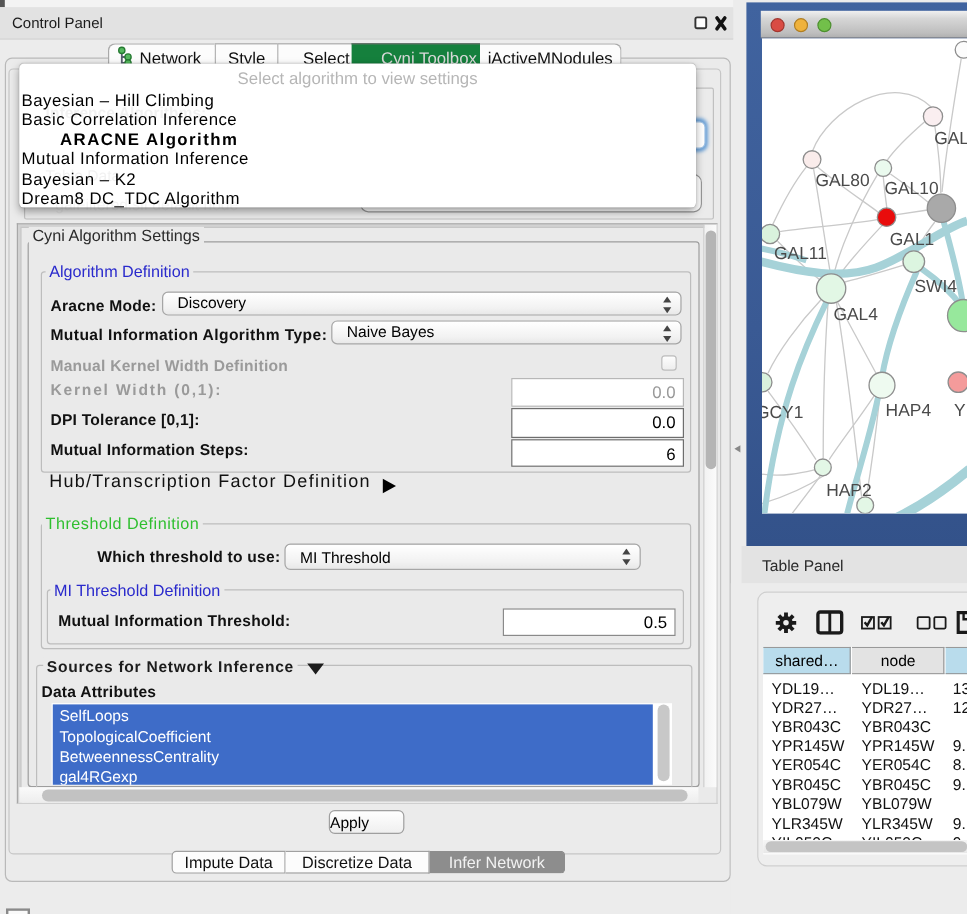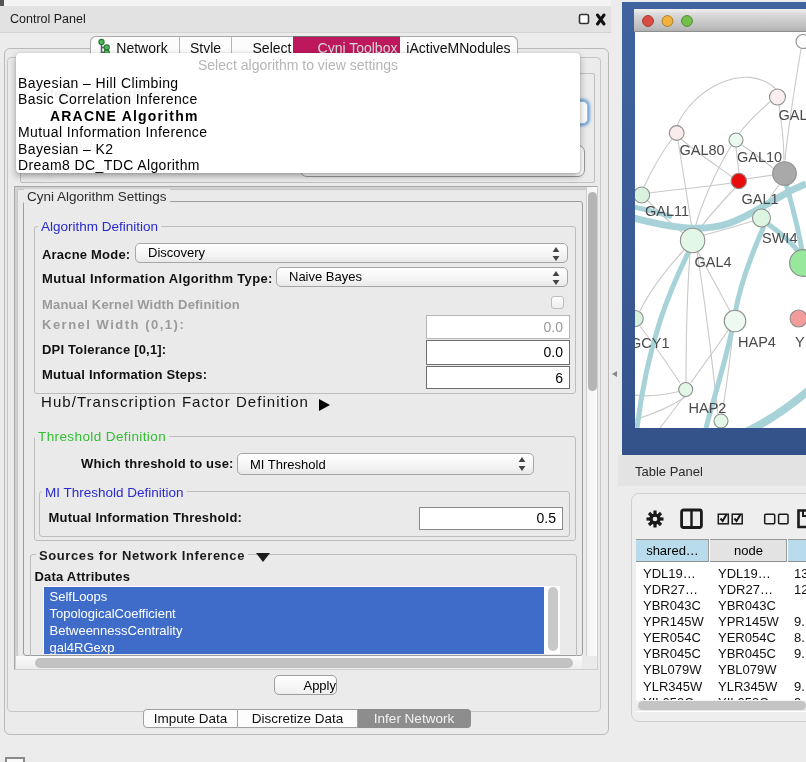--- a/index.html
+++ b/index.html
@@ -132,37 +132,37 @@
 
 <div class="abs ttab" style="left:90px;width:89px;border-left:1px solid #a9a9a9;border-radius:6px 0 0 0;"><span style="margin-left:14px;">Network</span></div>
 <svg class="abs" style="left:97px;top:38px;" width="14" height="17" viewBox="0 0 14 17">
  <path d="M4.5 6 L4.5 14.5 L8.5 14.5 M4.5 9.5 L8.5 9.5" stroke="#565e6e" stroke-width="1.5" fill="none"></path>
  <circle cx="4.5" cy="4" r="2.6" fill="#55b85e" stroke="#257a31" stroke-width="1.1"></circle>
  <circle cx="9.7" cy="9.5" r="2.6" fill="#55b85e" stroke="#257a31" stroke-width="1.1"></circle>
  <circle cx="9.7" cy="14.5" r="2.6" fill="#55b85e" stroke="#257a31" stroke-width="1.1"></circle>
 </svg>
 <div class="abs ttab tsep" style="left:179px;width:52px;">Style</div>
 <div class="abs ttab tsep" style="left:231px;width:81px;">Select</div>
-<div class="abs ttab" style="left:293px;width:107px;background:#be185d;border-top-color:#6f6f6f;color:#d9d9d9;padding-left:22px;">Cyni Toolbox</div>
+<div class="abs ttab" style="left:293px;width:107px;background:#15803d;border-top-color:#6f6f6f;color:#d9d9d9;padding-left:22px;">Cyni Toolbox</div>
 <div class="abs ttab" style="left:400px;width:118px;border-right:1px solid #a9a9a9;border-radius:0 6px 0 0;">jActiveMNodules</div>
 
 <div class="abs" id="popup">
  <div class="hint">Select algorithm to view settings</div>
  <div style="position:absolute;left:22px;top:33px;font-size:13px;color:rgba(60,60,60,0.07);font-weight:bold;">Inference Algorithms:</div>
  <div style="position:absolute;left:22px;top:86px;font-size:13px;color:rgba(60,60,60,0.07);font-weight:normal;">Table Data</div>
  <div style="position:absolute;left:30px;top:110px;font-size:13px;color:rgba(60,60,60,0.06);">galFiltered.sif default node</div>
  <div class="item" style="top:21.5px;">Bayesian – Hill Climbing</div>
  <div class="item" style="top:38px;">Basic Correlation Inference</div>
  <div class="item bold" style="top:54.5px;letter-spacing:1.2px;margin-left:32px;">ARACNE Algorithm</div>
  <div class="item" style="top:71px;">Mutual Information Inference</div>
  <div class="item" style="top:87.5px;">Bayesian – K2</div>
  <div class="item" style="top:104px;">Dream8 DC_TDC Algorithm</div>
 </div>
 
-<div class="abs" style="left:274px;top:675px;width:63px;height:20px;border:1px solid #9f9f9f;border-radius:5px;background:linear-gradient(#ffffff,#efefef);font-size:13px;text-align:right;line-height:19px;">Apply</div>
+<div class="abs" style="left:274px;top:675px;width:63px;height:20px;border:1px solid #9f9f9f;border-radius:5px;background:linear-gradient(#ffffff,#efefef);font-size:13px;text-align:left;line-height:19px;">Apply</div>
 
 <div class="abs btab" style="left:143px;width:95px;border-left:1px solid #a0a0a0;border-radius:4px 0 0 4px;">Impute Data</div>
 <div class="abs btab" style="left:238px;width:120px;">Discretize Data</div>
 <div class="abs btab" style="left:358px;width:113px;background:#8d8d8d;border-color:#8d8d8d;color:#f2f2f2;border-radius:0 4px 4px 0;">Infer Network</div>
 
 <div class="abs" style="left:5px;top:757px;width:20px;height:10px;border:2px solid #8a8a8a;background:#fafafa;"></div>
 
 <div class="abs" style="left:612px;top:371px;width:0;height:0;border-top:3px solid transparent;border-bottom:3px solid transparent;border-right:5px solid #888;"></div>
 
 <div class="abs" id="bluewin"></div>

